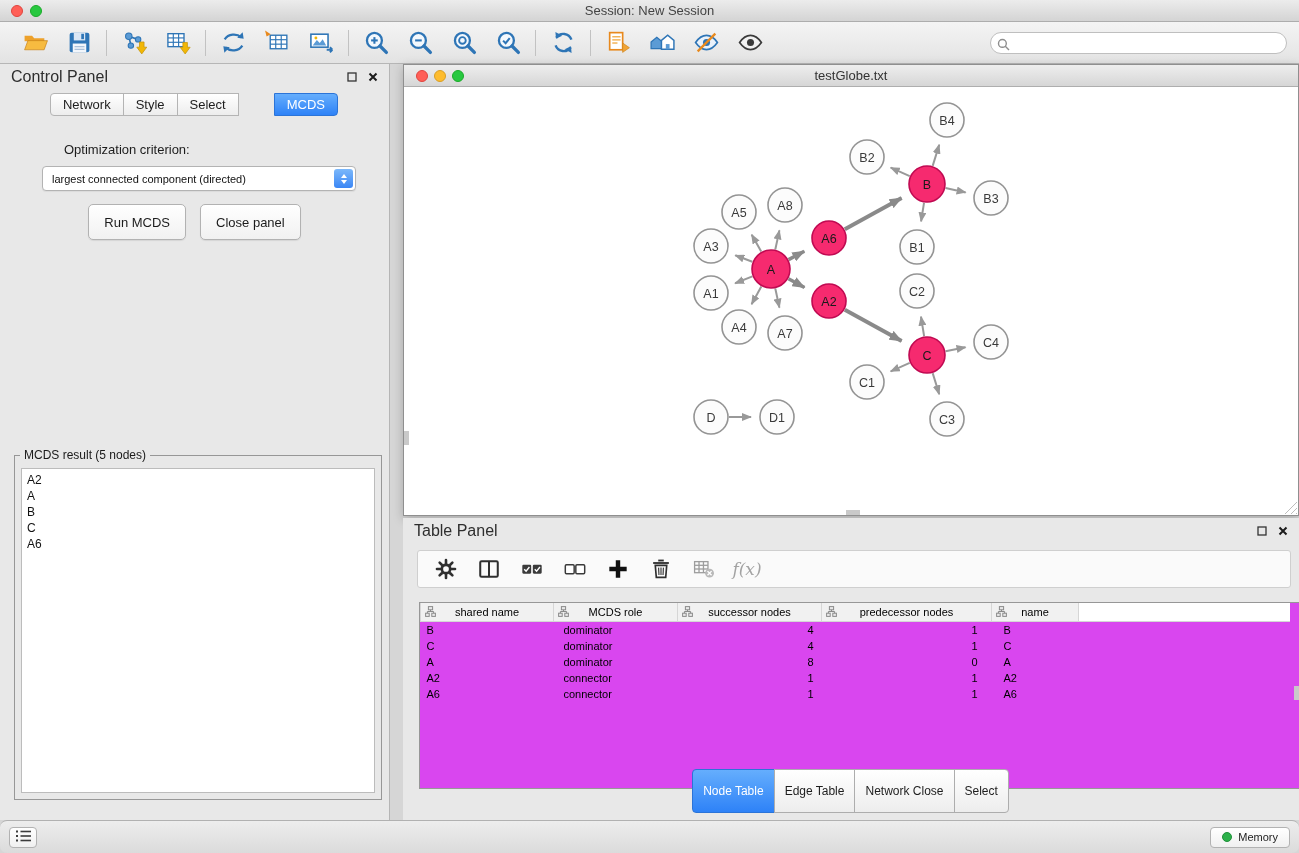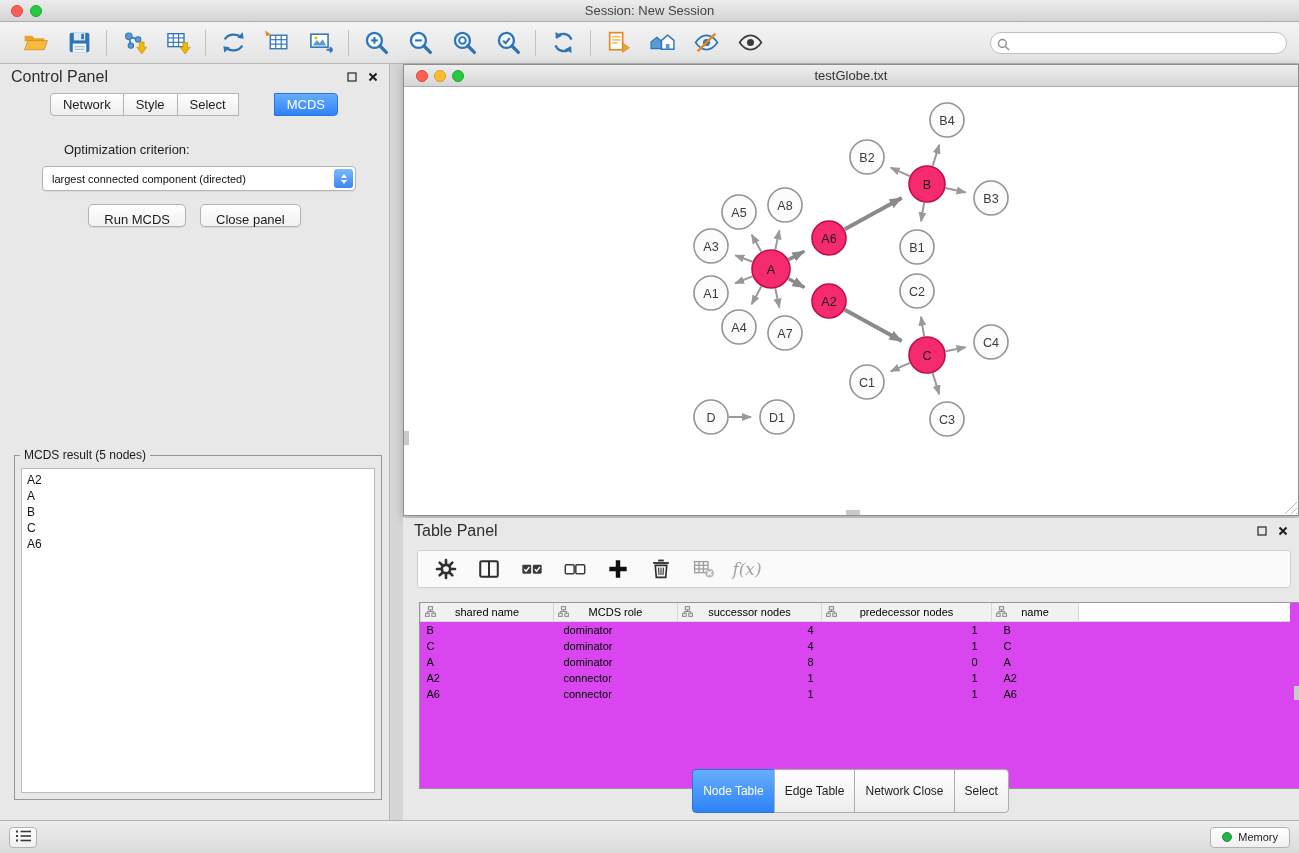--- a/index.html
+++ b/index.html
@@ -51,21 +51,21 @@
   .mac-select { position:relative; display:flex; align-items:center; width:314px; height:25px;
     margin-left:42px; background:#fff; border:1px solid #b3b3b3; border-radius:4px;
     font-size:11px; color:#111; padding:0 26px 0 9px; cursor:pointer;
     box-shadow:0 1px 1px rgba(0,0,0,.06); white-space:nowrap; }
   .stepper { position:absolute; right:2px; top:2px; bottom:2px; width:19px; border-radius:3px;
     background:linear-gradient(#7cb8fa,#3a86f5); display:flex; flex-direction:column;
     align-items:center; justify-content:center; gap:2px; }
   .tri-up { width:0; height:0; border-left:3.5px solid transparent; border-right:3.5px solid transparent; border-bottom:4.5px solid #fff; }
   .tri-down { width:0; height:0; border-left:3.5px solid transparent; border-right:3.5px solid transparent; border-top:4.5px solid #fff; }
   .btn-row { display:flex; justify-content:center; gap:14px; margin-top:13px; }
-  .mac-btn { height:23px; padding:7px 15px; border:1px solid #b2b2b2; border-radius:5px;
+  .mac-btn { height:36px; padding:7px 15px; border:1px solid #b2b2b2; border-radius:5px;
     background:linear-gradient(#ffffff,#f1f1f1); font-size:13px; color:#1c1c1c; cursor:pointer;
     font-family:"Liberation Sans", sans-serif; box-shadow:0 1px 1px rgba(0,0,0,.08); }
   .result-box { position:absolute; left:14px; top:391px; width:368px; height:345px;
     border:1px solid #979797; }
   .result-title { position:absolute; top:-8px; left:5px; background:#e8e8e8; padding:0 4px;
     font-size:12px; color:#1a1a1a; }
   .result-list { position:absolute; left:6px; right:6px; top:12px; bottom:6px;
     background:#fff; border:1px solid #bcbcbc; font-size:12px; color:#111;
     padding:3px 5px; overflow:auto; }
   .result-item { height:16px; line-height:16px; cursor:default; }
@@ -105,21 +105,21 @@
   .table-tabs .tab { font-size:12px; padding:14px 10px; color:#1d1d1d; border:1px solid #adadad;
     background:linear-gradient(#ffffff,#ededed); margin-left:-1px; cursor:pointer; }
   .table-tabs .tab:first-child { border-radius:4px 0 0 4px; }
   .table-tabs .tab:last-child { border-radius:0 4px 4px 0; }
   .table-tabs .tab.active { background:linear-gradient(#65aefd,#2e82f7); border-color:#2b74d8; color:#fff; }
   .tp-stub { position:absolute; right:0; top:168px; width:5px; height:14px; background:#c9c9c9; }
 
   
   .statusbar { position:absolute; left:0; bottom:0; width:100%; height:33px;
     background:linear-gradient(#ededed,#dbdbdb); border-top:1px solid #b1b1b1;
-    display:flex; align-items:center; padding:0 9px; }
+    display:flex; align-items:center; padding:0 9px;border-radius:7px; }
   .list-btn { width:28px; height:21px; border:1px solid #b2b2b2; border-radius:4px;
     background:linear-gradient(#ffffff,#f0f0f0); display:flex; align-items:center; justify-content:center; cursor:pointer; }
   .memory-btn { margin-left:auto; height:21px; border:1px solid #b2b2b2; border-radius:4px;
     background:linear-gradient(#ffffff,#f0f0f0); display:flex; align-items:center; gap:6px;
     padding:0 11px; font-size:11px; color:#1c1c1c; cursor:pointer; }
   .memory-dot { width:10px; height:10px; border-radius:50%; background:#2cb14a; border:1px solid #1f8f3a; }
 </style>
 </head>
 <body>
 

